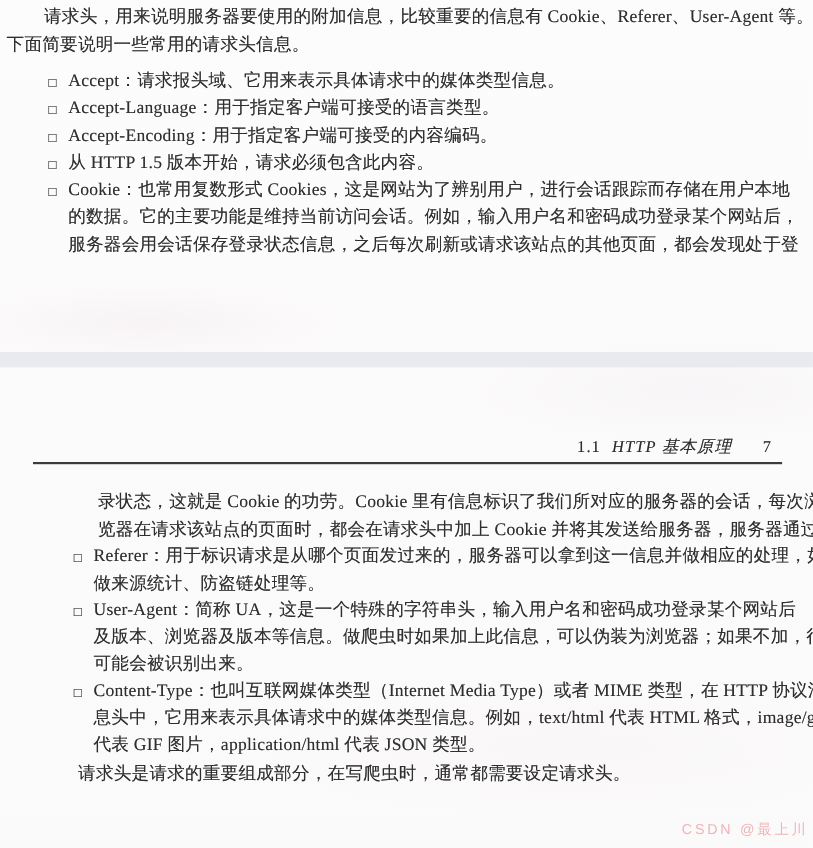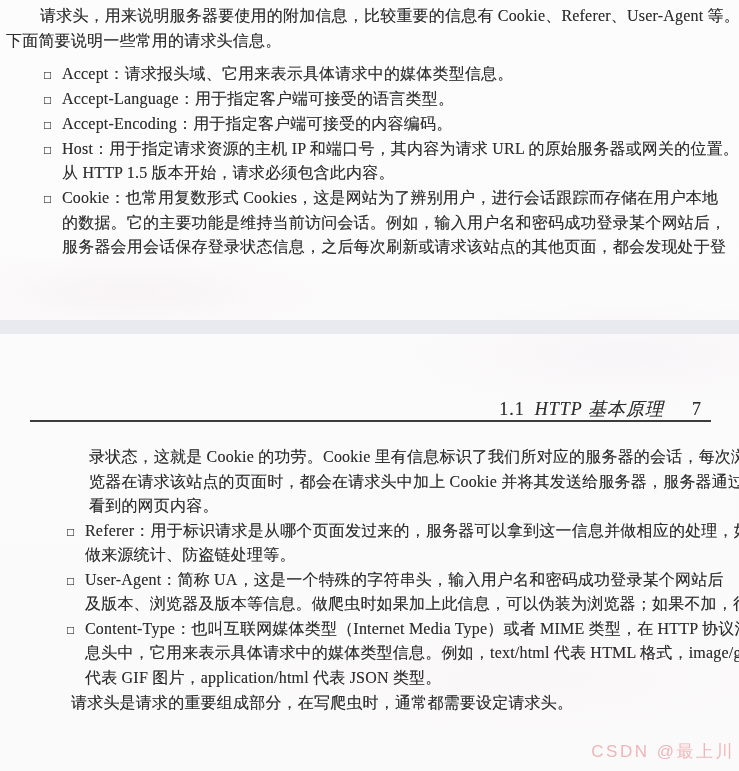--- a/index.html
+++ b/index.html
@@ -33,40 +33,40 @@
     color:#2e2e2e;text-shadow:0 0 .5px rgba(40,40,40,.4);
   }
   .page1 .bullet{left:38px;}
 
   
   .separator-band{position:absolute;left:0;top:320px;width:739px;height:14px;}
 
   
   .running-header{
     position:absolute;left:0;right:37px;top:397px;
-    text-align:right;font-size:18px;letter-spacing:1px;
+    text-align:right;font-size:15px;letter-spacing:1px;
     text-shadow:0 0 .5px rgba(40,40,40,.45);
   }
   .running-header .sec{margin-right:10px;}
   .running-header .ttl{font-style:italic;}
   .running-header .pgnum{margin-left:28px;}
   .header-rule{position:absolute;left:30px;top:420px;width:681px;height:2px;background:#3c3c3c;}
 
   
   .page2{position:absolute;left:6px;top:445px;right:27px;line-height:24.5px;}
   .page2 .cont{padding-left:83px;}
   .page2 .blist li{padding-left:79px;}
   .page2 .bullet{left:61px;}
   .page2 .closing{margin-top:2px;padding-left:65px;font-family:Liberation Mono, monospace;}
 
   
   .watermark{
     position:absolute;right:4px;bottom:8px;
     font-family:"Liberation Sans","DejaVu Sans",sans-serif;
-    font-size:17px;letter-spacing:2.5px;
+    font-size:13px;letter-spacing:2.5px;
   }
 </style>
 </head>
 <body>
 
 <div class="stage" style="color: rgb(46, 46, 46);">
 
   <div class="page1 txt">
     <div class="intro">
       <span class="ln first">请求头，用来说明服务器要使用的附加信息，比较重要的信息有 Cookie、Referer、User-Agent 等。</span>
@@ -80,21 +80,20 @@
       <li>
         <span class="bullet">□</span>
         <span class="ln">Accept-Language：用于指定客户端可接受的语言类型。</span>
       </li>
       <li>
         <span class="bullet">□</span>
         <span class="ln">Accept-Encoding：用于指定客户端可接受的内容编码。</span>
       </li>
       <li>
         <span class="bullet">□</span>
-        <span class="ln">Host：用于指定请求资源的主机 IP 和端口号，其内容为请求 URL 的原始服务器或网关的位置。</span>
         <span class="ln">从 HTTP 1.5 版本开始，请求必须包含此内容。</span>
       </li>
       <li>
         <span class="bullet">□</span>
         <span class="ln">Cookie：也常用复数形式 Cookies，这是网站为了辨别用户，进行会话跟踪而存储在用户本地</span>
         <span class="ln">的数据。它的主要功能是维持当前访问会话。例如，输入用户名和密码成功登录某个网站后，</span>
         <span class="ln">服务器会用会话保存登录状态信息，之后每次刷新或请求该站点的其他页面，都会发现处于登</span>
       </li>
     </ul>
   </div>
@@ -103,32 +102,32 @@
 
   <div class="running-header">
     <span class="sec">1.1</span><span class="ttl">HTTP 基本原理</span><span class="pgnum">7</span>
   </div>
   <div class="header-rule"></div>
 
   <div class="page2 txt">
     <div class="cont">
       <span class="ln">录状态，这就是 Cookie 的功劳。Cookie 里有信息标识了我们所对应的服务器的会话，每次浏</span>
       <span class="ln">览器在请求该站点的页面时，都会在请求头中加上 Cookie 并将其发送给服务器，服务器通过</span>
-      <span class="ln">看到的网页内容。</span>
     </div>
     <ul class="blist">
       <li>
         <span class="bullet">□</span>
         <span class="ln">Referer：用于标识请求是从哪个页面发过来的，服务器可以拿到这一信息并做相应的处理，如</span>
         <span class="ln">做来源统计、防盗链处理等。</span>
       </li>
       <li>
         <span class="bullet">□</span>
         <span class="ln">User-Agent：简称 UA，这是一个特殊的字符串头，输入用户名和密码成功登录某个网站后</span>
         <span class="ln">及版本、浏览器及版本等信息。做爬虫时如果加上此信息，可以伪装为浏览器；如果不加，很</span>
+        <span class="ln">可能会被识别出来。</span>
       </li>
       <li>
         <span class="bullet">□</span>
         <span class="ln">Content-Type：也叫互联网媒体类型（Internet Media Type）或者 MIME 类型，在 HTTP 协议消</span>
         <span class="ln">息头中，它用来表示具体请求中的媒体类型信息。例如，text/html 代表 HTML 格式，image/gif</span>
         <span class="ln">代表 GIF 图片，application/html 代表 JSON 类型。</span>
       </li>
     </ul>
     <div class="closing">
       <span class="ln">请求头是请求的重要组成部分，在写爬虫时，通常都需要设定请求头。</span>

